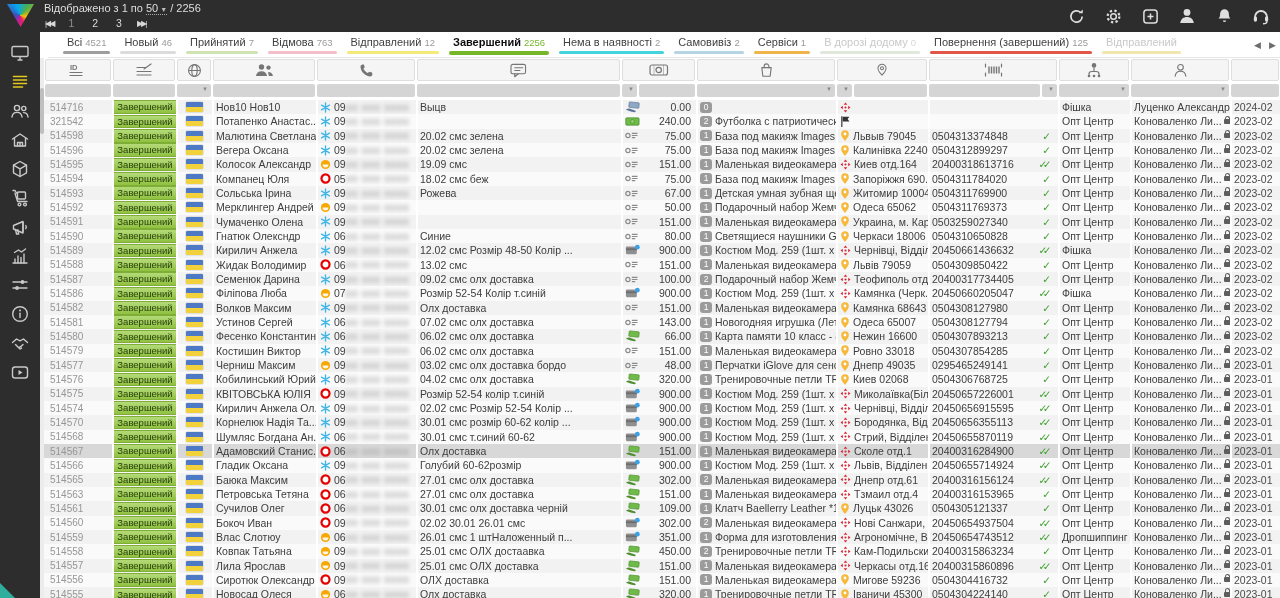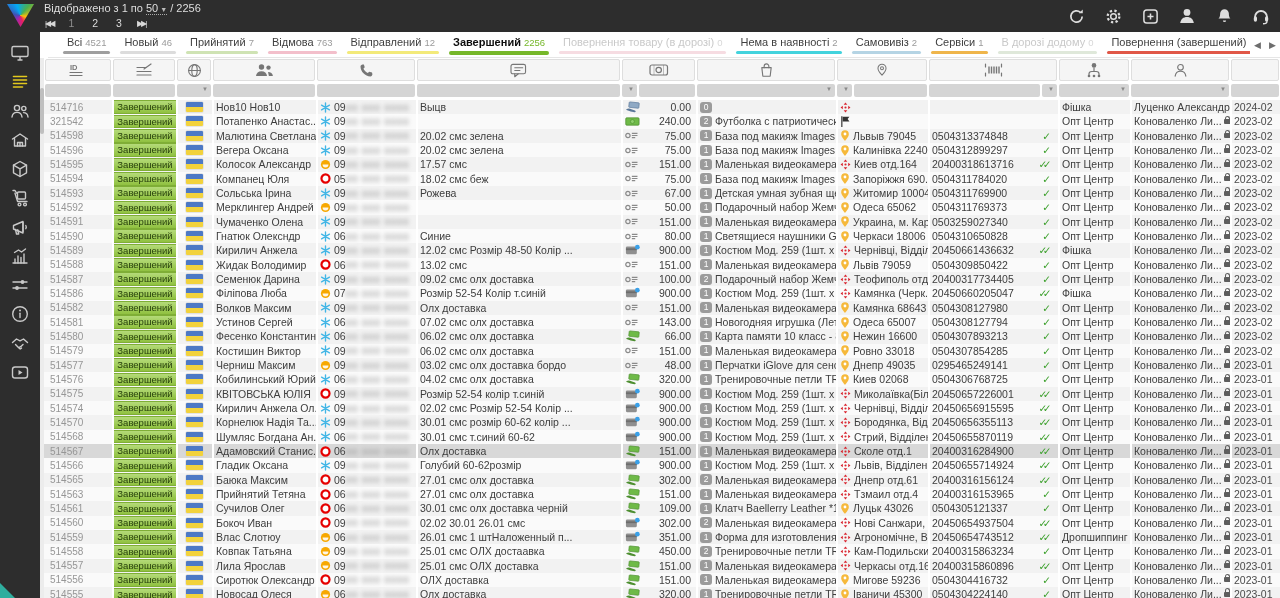--- a/index.html
+++ b/index.html
@@ -222,21 +222,20 @@
     </nav>
   <div class="corner"></div>
 
   <div class="tabsbar">
       <div class="tab"><span class="lbl">Всі</span><span class="cnt">4521</span><i class="under" style="background: rgb(158, 158, 158);"></i></div>
       <div class="tab"><span class="lbl">Новый</span><span class="cnt">46</span><i class="under" style="background: rgb(220, 220, 220);"></i></div>
       <div class="tab"><span class="lbl">Прийнятий</span><span class="cnt">7</span><i class="under" style="background: rgb(207, 227, 180);"></i></div>
       <div class="tab"><span class="lbl">Відмова</span><span class="cnt">763</span><i class="under" style="background: rgb(243, 191, 203);"></i></div>
       <div class="tab"><span class="lbl">Відправлений</span><span class="cnt">12</span><i class="under" style="background: rgb(243, 234, 122);"></i></div>
       <div class="tab active"><span class="lbl">Завершений</span><span class="cnt">2256</span><i class="under" style="background: rgb(118, 183, 42);"></i></div>
-      <div class="tab disabled"><span class="lbl">Повернення товару (в дорозі)</span><span class="cnt">0</span><i class="under" style="background: rgb(246, 220, 226);"></i></div>
       <div class="tab"><span class="lbl">Нема в наявності</span><span class="cnt">2</span><i class="under" style="background: rgb(67, 211, 221);"></i></div>
       <div class="tab"><span class="lbl">Самовивіз</span><span class="cnt">2</span><i class="under" style="background: rgb(181, 212, 228);"></i></div>
       <div class="tab"><span class="lbl">Сервіси</span><span class="cnt">1</span><i class="under" style="background: rgb(239, 181, 75);"></i></div>
       <div class="tab disabled"><span class="lbl">В дорозі додому</span><span class="cnt">0</span><i class="under" style="background: rgb(223, 232, 218);"></i></div>
       <div class="tab"><span class="lbl">Повернення (завершений)</span><span class="cnt">125</span><i class="under" style="background: rgb(224, 87, 71);"></i></div>
       <div class="tab disabled"><span class="lbl">Відправлений</span><i class="under" style="background: rgb(240, 230, 174);"></i></div>
     </div>
   <div class="tabnav">
     <span class="tnav">◀</span>
     <span class="tnav">▶</span>
@@ -621,21 +620,21 @@
         <div class="cell c-phone">
           <span class="icw">
             <svg width="11" height="11" viewBox="0 0 12 12">
               <circle cx="6" cy="6" r="5" fill="#f7a800"></circle>
               <path d="M2.8 6a3.2 3.2 0 006.4 0" fill="#fff" opacity=".9"></path>
             </svg>
           </span>
           <span>09</span>
           <span class="blur">00 000 0000</span>
         </div>
-        <div class="cell c-comment">17.57 смс</div>
+        <div class="cell c-comment">19.09 смс</div>
         <div class="cell c-pay">
           <span class="icw">
             <svg width="15" height="11" viewBox="0 0 16 11">
               <circle cx="3.1" cy="5.5" r="2.3" fill="none" stroke="#8a8a8a" stroke-width="1.3"></circle>
               <path d="M7.3 3.3h6M7.3 5.5h6M7.3 7.7h3.6" stroke="#8a8a8a" stroke-width="1.3"></path>
             </svg>
           </span>
           <span class="amt">151.00</span>
         </div>
         <div class="cell c-prod">
@@ -1977,21 +1976,21 @@
         <div class="cell c-id">514563</div>
         <div class="cell c-status">
           <span class="badge">Завершений</span>
         </div>
         <div class="cell c-flag">
           <span class="flagua">
             <i class="fb"></i>
             <i class="fy"></i>
           </span>
         </div>
-        <div class="cell c-name">Прийнятий Тетяна</div>
+        <div class="cell c-name">Петровська Тетяна</div>
         <div class="cell c-phone">
           <span class="icw">
             <svg width="11" height="11" viewBox="0 0 12 12">
               <circle cx="6" cy="6" r="4.4" fill="#fff" stroke="#e60000" stroke-width="2.4"></circle>
             </svg>
           </span>
           <span>06</span>
           <span class="blur">00 000 0000</span>
         </div>
         <div class="cell c-comment">27.01 смс олх доставка</div>

